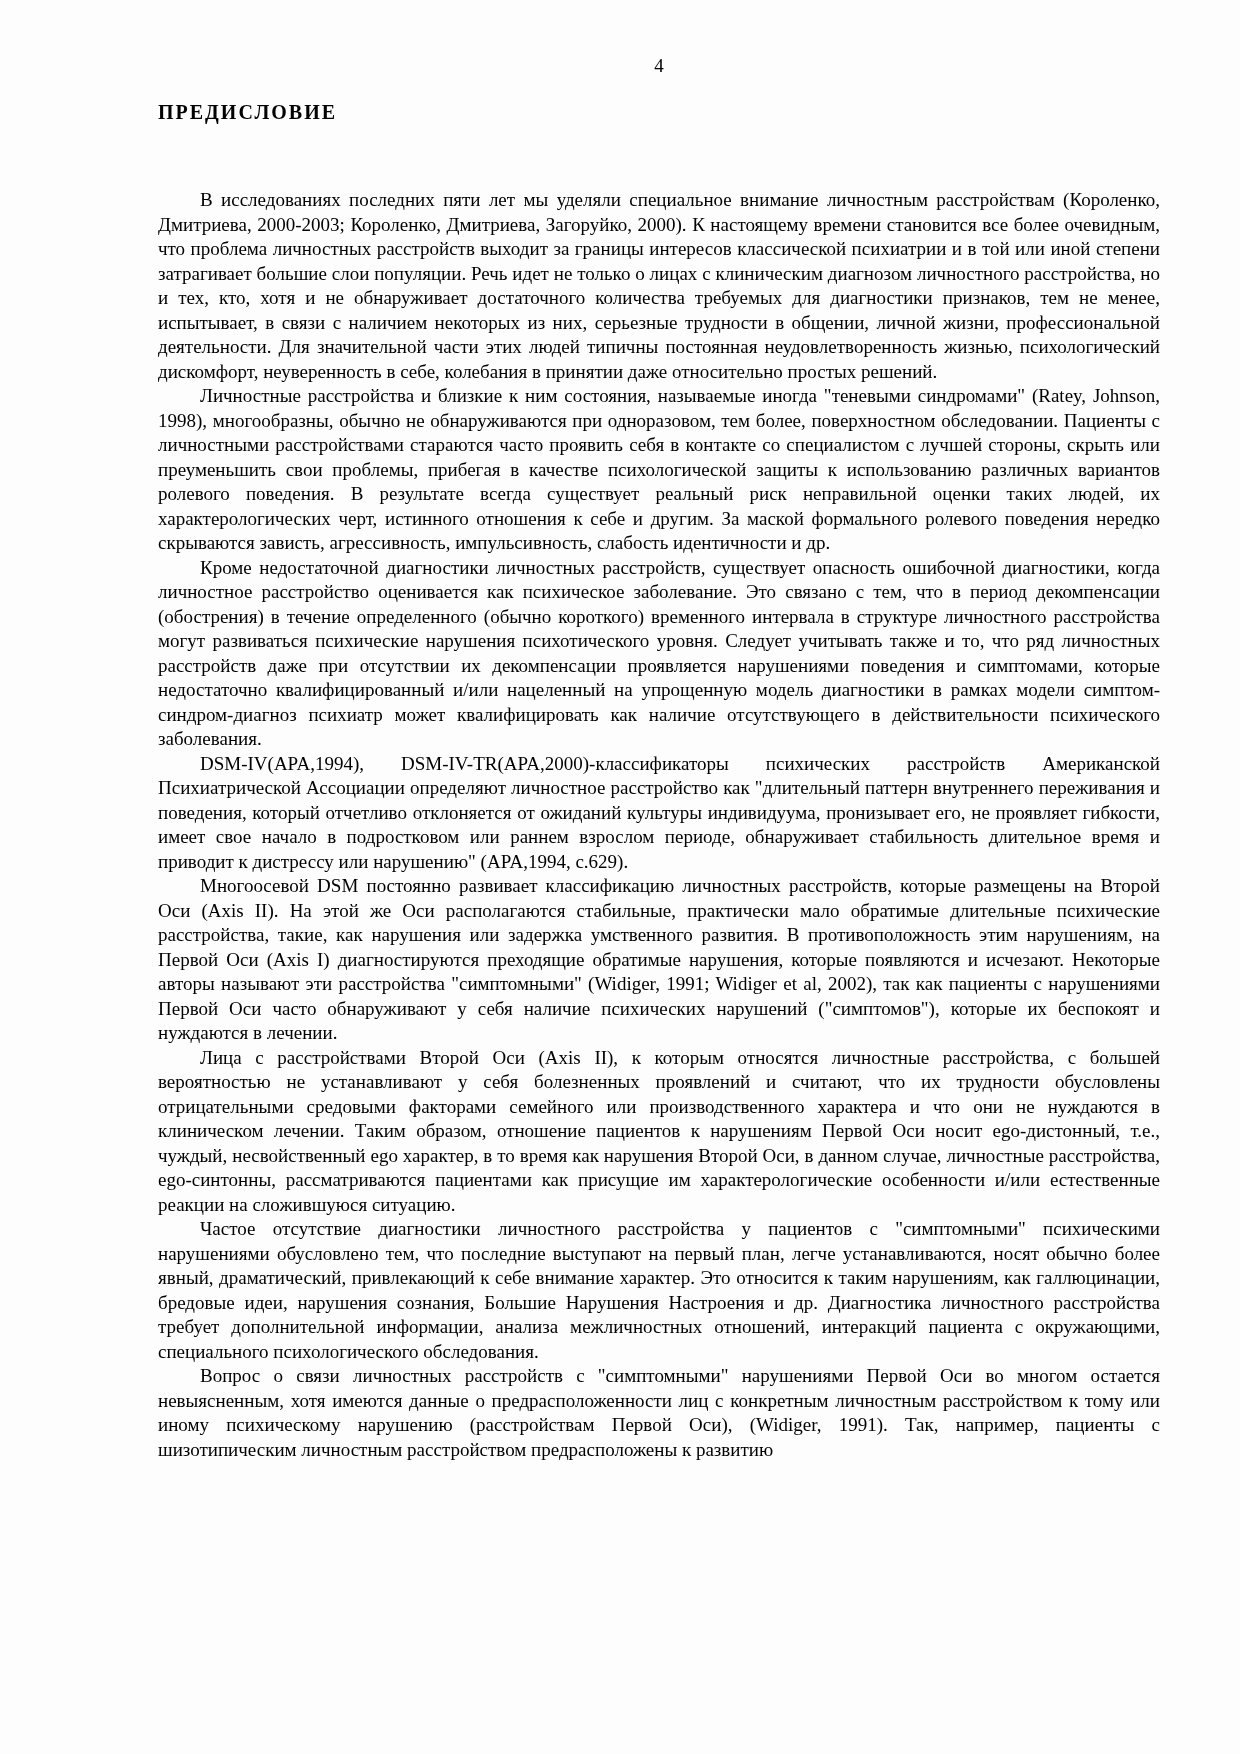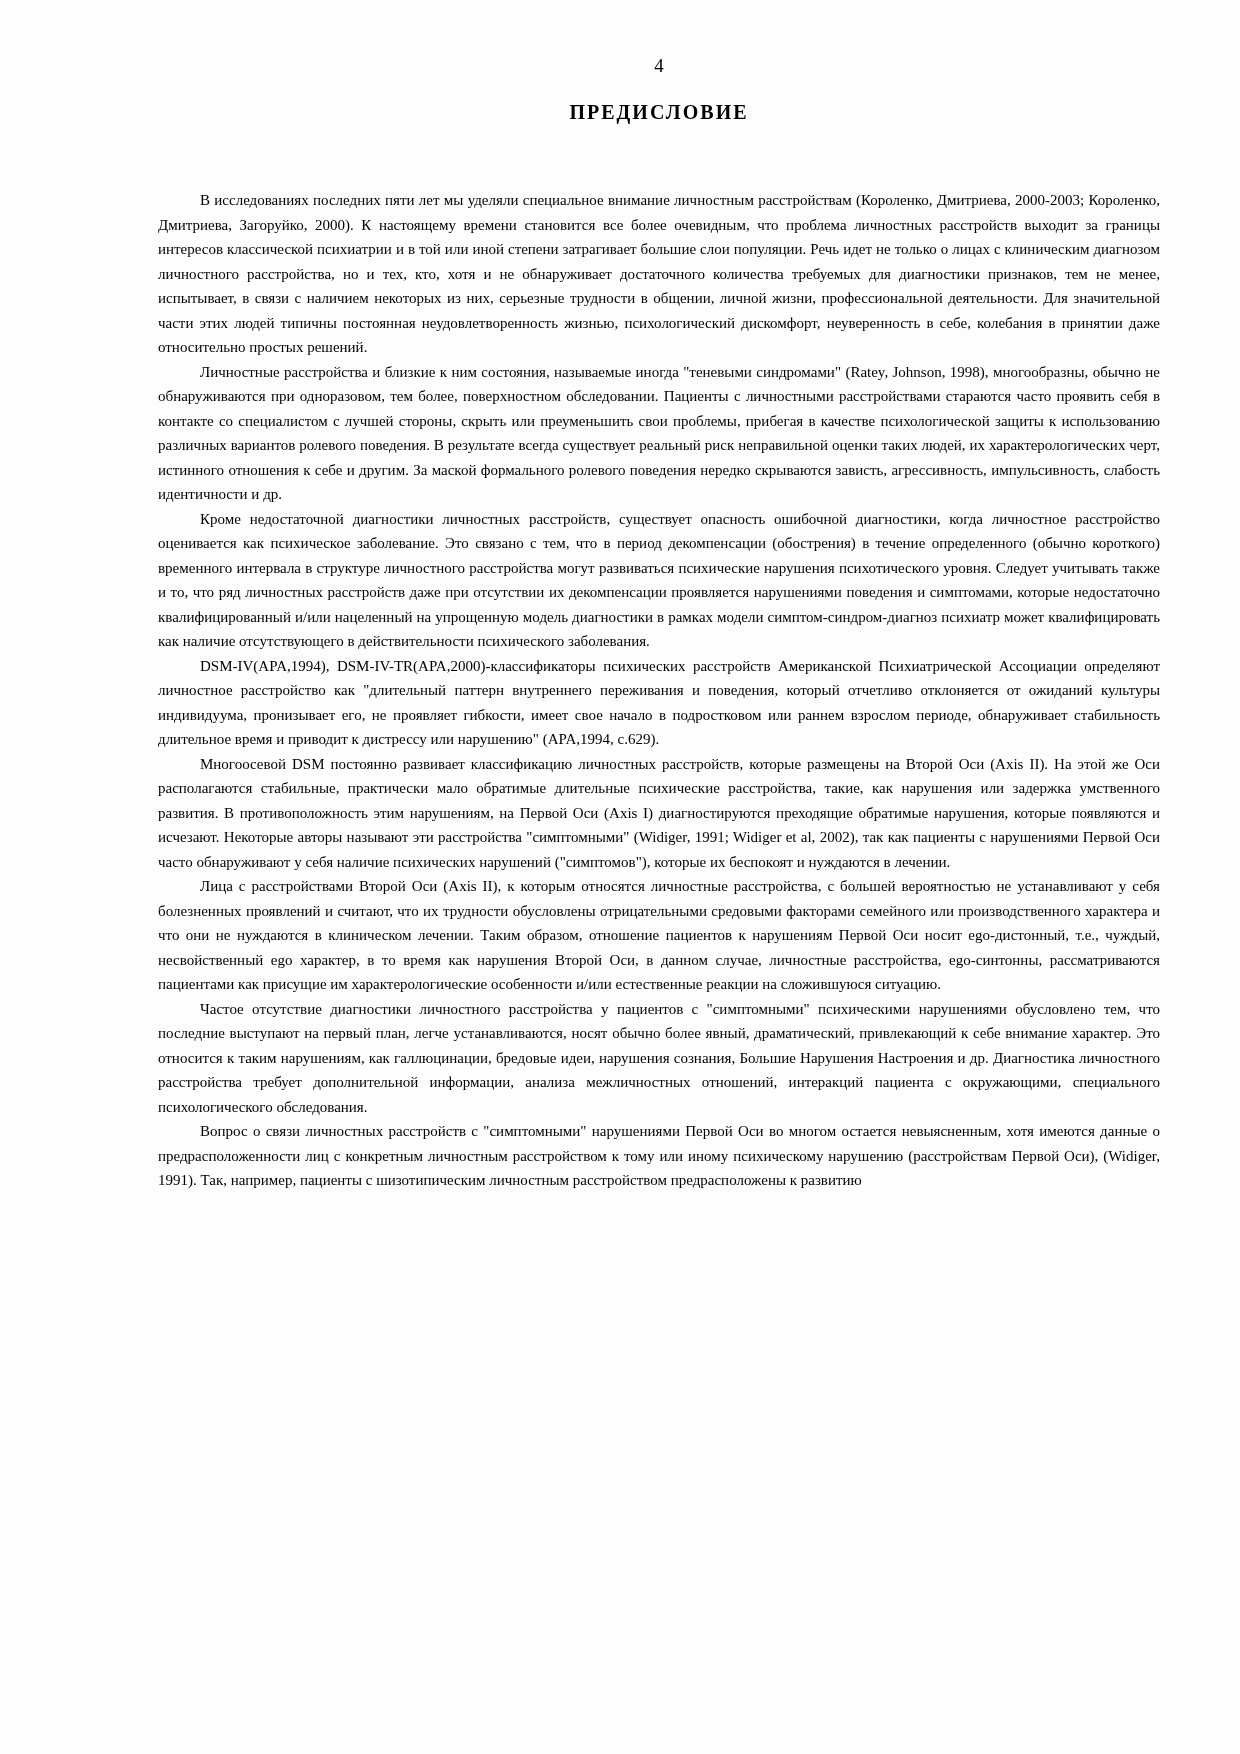--- a/index.html
+++ b/index.html
@@ -21,29 +21,29 @@
     padding: 55px 80px 0 158px;
     background: #fdfdfd;
   }
   .page-number {
     text-align: center;
     font-size: 19px;
     line-height: 22px;
   }
   .doc-title {
     margin: 24px 0 0 0;
-    text-align: center;
+    text-align: left;
     font-size: 20px;
     font-weight: bold;
     letter-spacing: 2px;
     line-height: 23px;
   }
   .body-text {
     margin-top: 64px;
-    font-size: 15px;
+    font-size: 19px;
     line-height: 24.5px;
     text-align: justify;
   }
   .para {
     margin: 0;
     padding: 0;
     text-indent: 42px;
   }
 </style>
 </head>

